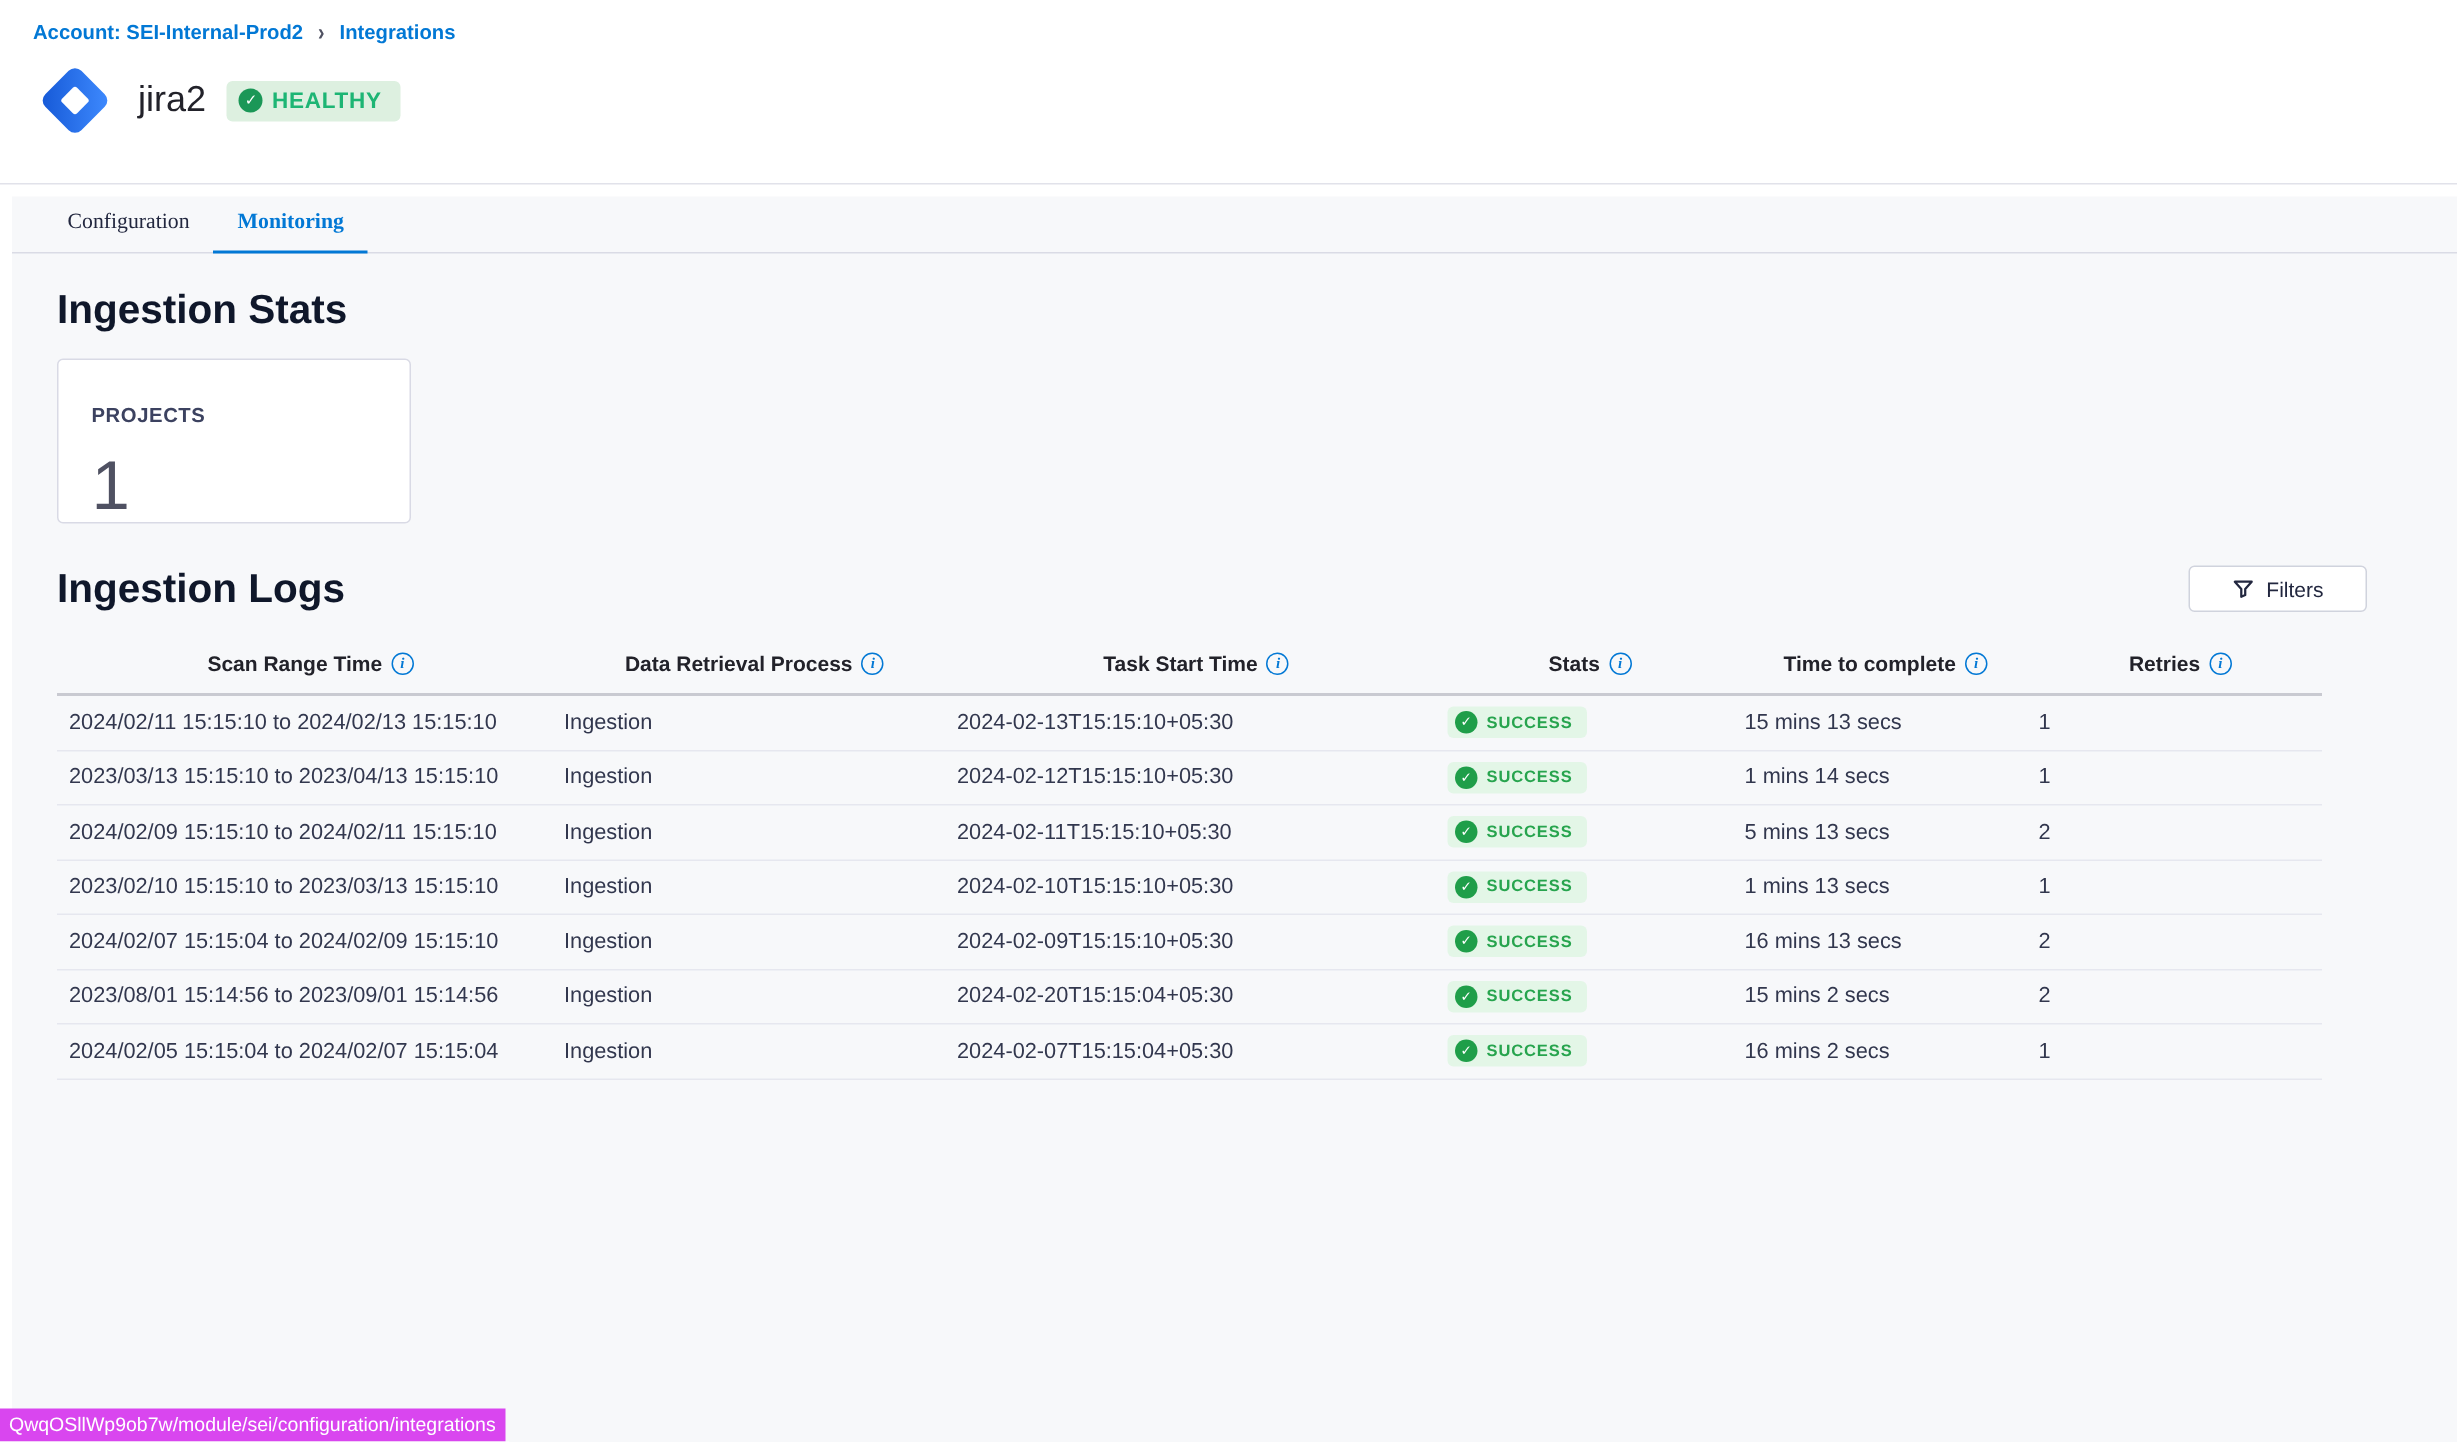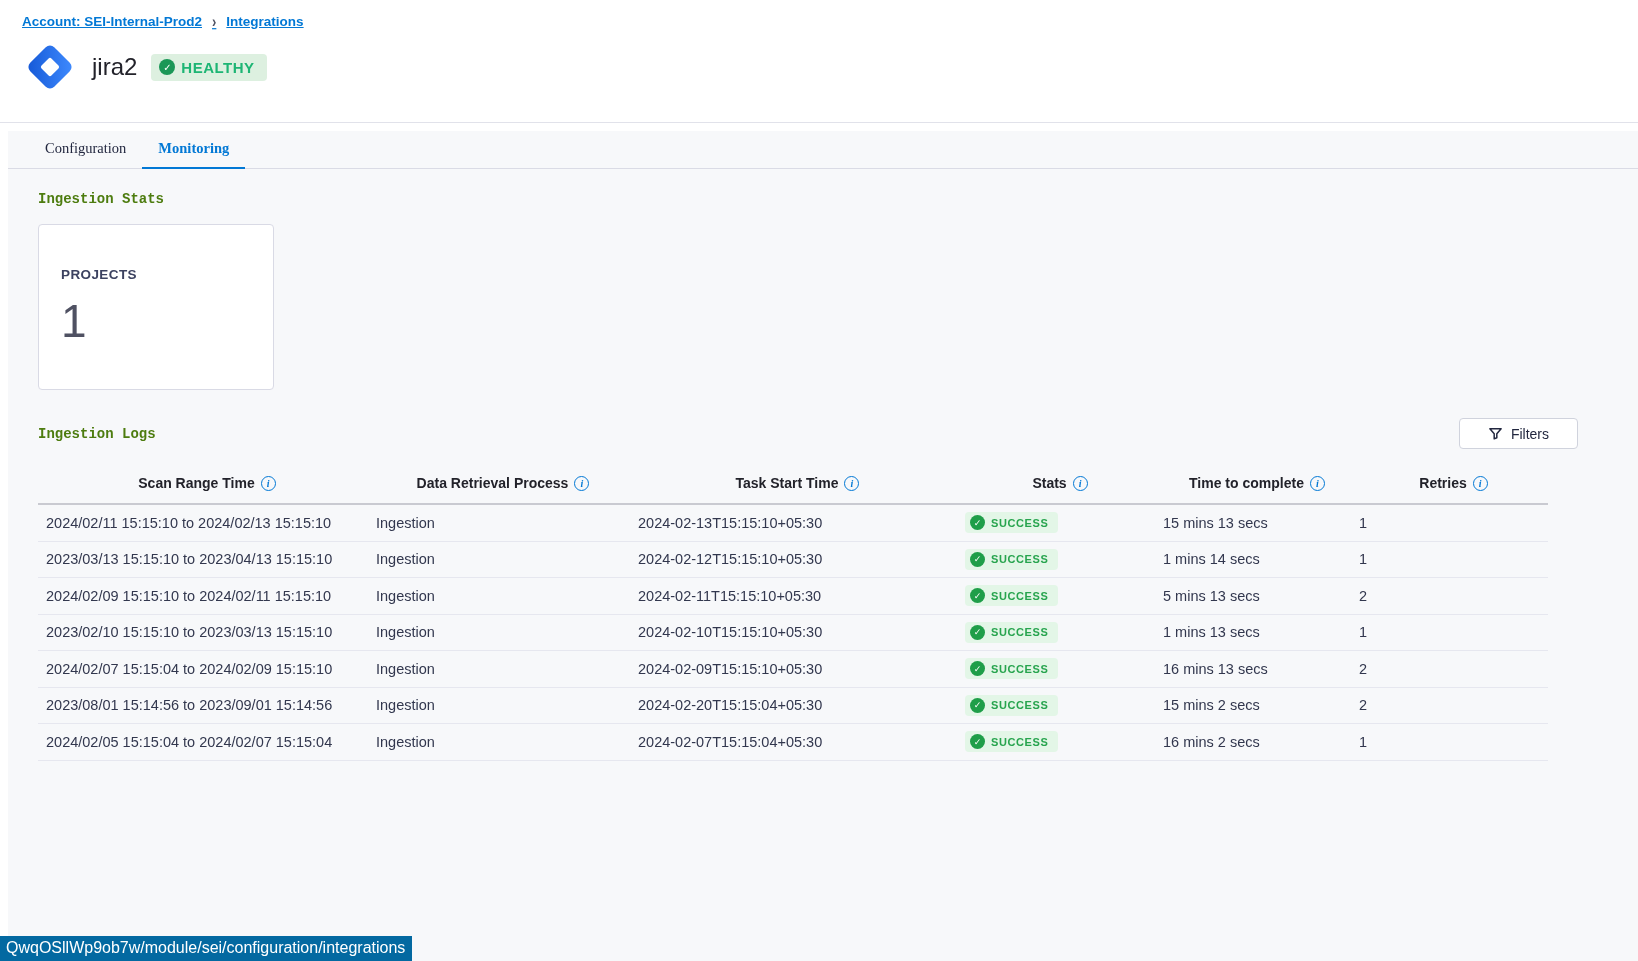--- a/index.html
+++ b/index.html
@@ -1,43 +1,43 @@
 <!DOCTYPE html>
 <html><head>
 <meta charset="utf-8">
 <style>
   * { margin:0; padding:0; box-sizing:border-box; }
   html,body { width:1638px; height:961px; background:#ffffff; font-family:"Liberation Sans","DejaVu Sans",sans-serif; overflow:hidden; }
   .app { position:relative; width:1638px; height:961px; }
 
   
   .header { background:#ffffff; height:123px; border-bottom:1px solid #e1e2ea; padding:14px 0 0 22px; }
-  .breadcrumb { display:flex; align-items:center; gap:10px; font-size:13.5px; font-weight:600; color:#0278d5;text-decoration:underline; }
+  .breadcrumb { display:flex; align-items:center; gap:10px; font-size:13.5px; font-weight:600; color:#0278d5; }
   .breadcrumb a { color:#0278d5; text-decoration:none; cursor:pointer; }
   .crumb-chevron { color:#4f5162; font-size:13px; font-weight:700; transform:scaleY(1.2); }
   .title-row { display:flex; align-items:center; margin-top:10px; }
   .jira-logo { width:56px; height:56px; flex:0 0 auto; }
   .integration-title { font-size:24px; color:#22222a; font-weight:400; margin-left:14px; }
   .health-badge { display:inline-flex; align-items:center; gap:6px; background:#ddf0e0; border-radius:4px; padding:5px 12px 5px 8px; margin-left:14px; }
   .health-badge .check-circle { width:16px; height:16px; border-radius:50%; background:#1b9757; color:#fff; font-size:10px; display:inline-flex; align-items:center; justify-content:center; font-weight:700; }
   .health-badge .health-text { color:#1db574; font-size:15px; font-weight:800; letter-spacing:0.5px; }
 
   
   .content { position:absolute; top:131px; left:8px; right:0; bottom:0; background:#f7f8fa; }
 
   
   .tabs { display:flex; border-bottom:1px solid #dadbe5; padding-left:21px; height:38px; align-items:flex-end; }
   .tab { padding:0 16px 10px 16px; font-size:14.5px; color:#22273f; cursor:pointer; border-bottom:2px solid transparent; margin-bottom:-1px;font-family:Liberation Serif, serif; }
   .tab.active { color:#0278d5; font-weight:700; border-bottom-color:#0278d5; }
 
-  .section-heading { font-size:14px; font-weight:700; color:#4d7c0f; margin:22px 0 0 30px;font-family:Liberation Mono, monospace; }
+  .section-heading { font-size:27px; font-weight:700; color:#0f172a; margin:22px 0 0 30px; }
 
   
   .stat-cards { display:flex; gap:18px; margin:17px 0 0 30px; }
-  .stat-card { width:236px; height:166px; background:#ffffff; border:1px solid #d9dae5; border-radius:4px; padding:42px 22px 0 22px; }
+  .stat-card { width:236px; height:110px; background:#ffffff; border:1px solid #d9dae5; border-radius:4px; padding:29px 22px 0 22px; }
   .stat-label { font-size:13.5px; font-weight:600; color:#3c4260; letter-spacing:0.4px; }
   .stat-value { font-size:46px; font-weight:400; color:#4f5162; margin-top:12px; }
 
   
   .logs-header { display:flex; align-items:center; justify-content:space-between; margin:28px 60px 0 30px; }
   .filters-btn { display:inline-flex; align-items:center; gap:8px; background:#ffffff; border:1px solid #d0d3dd; border-radius:4px; height:31px; padding:0 28px; font-size:14px; color:#22273f; cursor:pointer; }
   .filters-btn svg { display:block; }
 
   
   .logs-table { margin:14px 0 0 30px; width:1510px; font-size:14.5px; }
@@ -45,21 +45,21 @@
   .t-head { height:42px; border-bottom:2px solid #c9cad1; }
   .t-head .t-cell { font-weight:700; color:#22222a; font-size:14px; display:flex; align-items:center; gap:6px; }
   .t-cell { padding-left:8px;justify-content:center; }
   .info-icon { width:15px; height:15px; border:1.4px solid #0278d5; border-radius:50%; color:#0278d5; font-size:10px; font-weight:700; font-style:italic; display:inline-flex; align-items:center; justify-content:center; flex:0 0 auto; font-family:"Liberation Serif",serif; cursor:pointer; }
   .t-body .t-row { height:36.5px; border-bottom:1px solid #e6e7ef; color:#32374e; }
   .status-badge { display:inline-flex; align-items:center; gap:6px; background:#e3f6e7; border-radius:4px; padding:3px 10px 3px 5px; }
   .status-badge .check-circle { width:15px; height:15px; border-radius:50%; background:#1f9e49; color:#fff; font-size:9px; display:inline-flex; align-items:center; justify-content:center; font-weight:700; }
   .status-badge .status-text { color:#27a44e; font-size:11px; font-weight:800; letter-spacing:0.6px; }
 
   
-  .status-bar { position:absolute; left:0; bottom:0; background:#0369a1; color:#ffffff; font-size:16px; padding:3px 7px 4px 6px; white-space:nowrap; }
+  .status-bar { position:absolute; left:0; bottom:0; background:#d946ef; color:#ffffff; font-size:13px; padding:3px 7px 4px 6px; white-space:nowrap; }
 </style>
 </head>
 <body>
 
 <div class="app">
 
   <div class="header">
     <div class="breadcrumb">
       <a>Account: SEI-Internal-Prod2</a>
       <span class="crumb-chevron">›</span>

